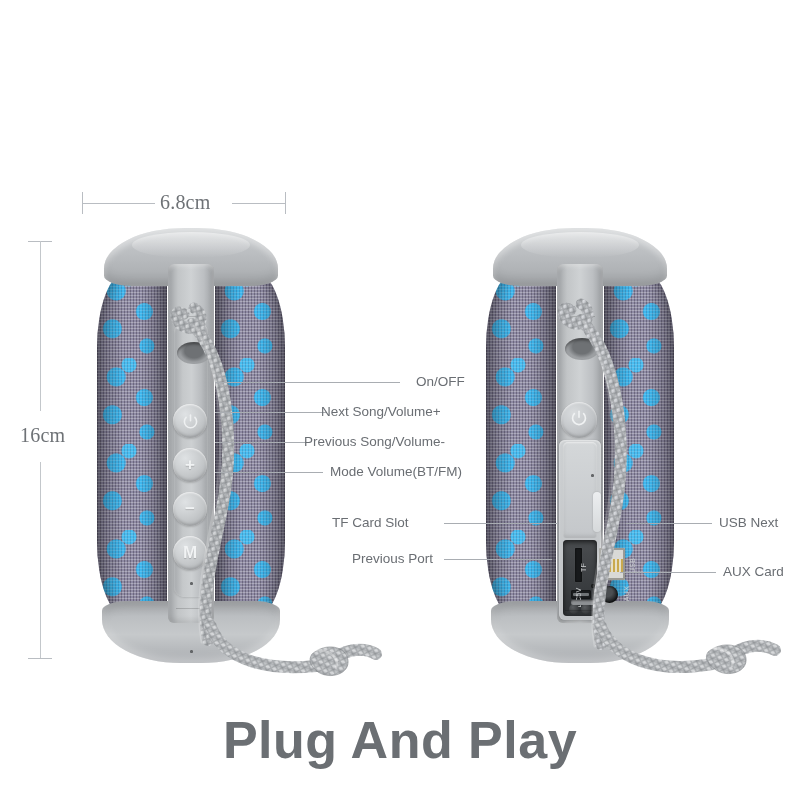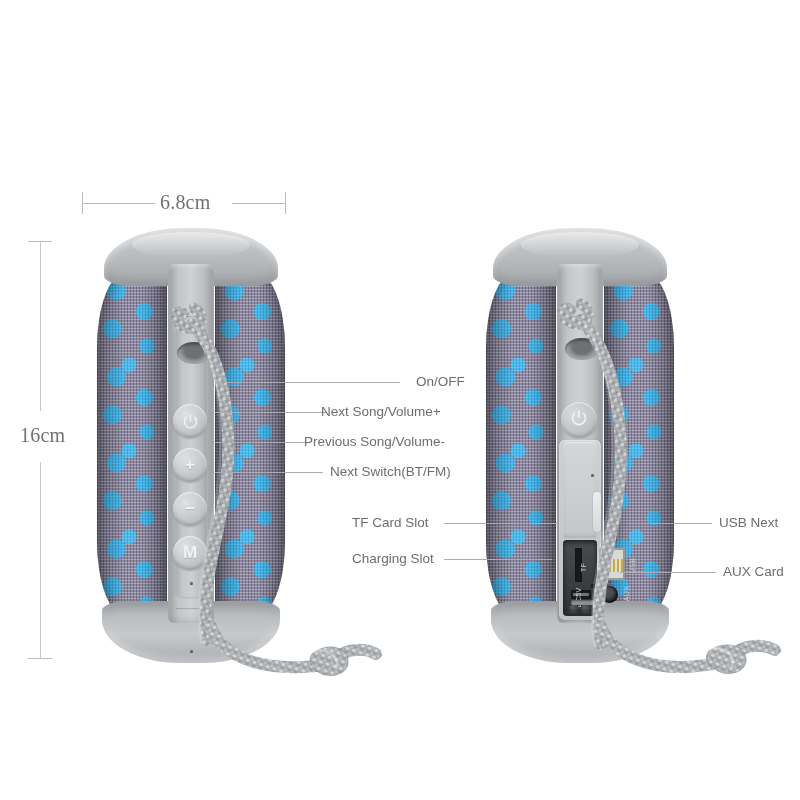--- a/index.html
+++ b/index.html
@@ -342,21 +342,21 @@
   <div class="callout-line" style="left:215px;top:382px;width:185px;"></div>
   <div class="callout-label r" style="left:408px;top:375px;margin-left:8px;">On/OFF</div>
 
   <div class="callout-line" style="left:215px;top:412px;width:112px;"></div>
   <div class="callout-label r" style="left:321px;top:405px;">Next Song/Volume+</div>
 
   <div class="callout-line" style="left:215px;top:442px;width:92px;"></div>
   <div class="callout-label r" style="left:304px;top:435px;">Previous Song/Volume-</div>
 
   <div class="callout-line" style="left:215px;top:472px;width:108px;"></div>
-  <div class="callout-label r" style="left:330px;top:465px;">Next Switch(BT/FM)</div>
+  <div class="callout-label r" style="left:330px;top:465px;">Mode Volume(BT/FM)</div>
 
   <div class="speaker" style="left:485px;top:228px;width:190px;height:435px;">
 
     <div class="spk-body">
 
       <div class="mesh left">
         <div class="shade"></div>
       </div>
       <div class="mesh right">
         <div class="shade"></div>
@@ -446,26 +446,27 @@
           <path d="M0 0 L7 7 M0 7 L7 0" stroke="rgba(122,126,130,.5)" stroke-width="1.4"></path>
         </pattern>
       </defs>
       <path d="M30 4 C 42 38, 86 54, 142 44" fill="none" stroke="url(#braidR2)" stroke-width="12" stroke-linecap="round"></path>
       <path d="M205 30 C 190 22, 170 26, 158 38" fill="none" stroke="url(#braidR2)" stroke-width="12" stroke-linecap="round"></path>
       <path d="M138 32 C 152 20, 174 24, 176 38 C 178 52, 158 58, 146 50 C 138 44, 134 38, 138 32 Z" fill="url(#braidR2)" stroke="rgba(120,124,128,.5)" stroke-width="1"></path>
       <path d="M142 28 C 156 28, 166 36, 162 46" fill="none" stroke="rgba(255,255,255,.35)" stroke-width="2.5" stroke-linecap="round"></path>
     </svg>
   </div>
 
-  <div class="callout-label l" style="left:352px;top:516px;">TF Card Slot</div>
+  <div class="callout-label l" style="left:332px;top:516px;">TF Card Slot</div>
   <div class="callout-line" style="left:444px;top:523px;width:114px;"></div>
 
-  <div class="callout-label l" style="left:352px;top:552px;">Charging Slot</div>
+  <div class="callout-label l" style="left:352px;top:552px;">Previous Port</div>
   <div class="callout-line" style="left:444px;top:559px;width:108px;"></div>
 
   <div class="callout-line" style="left:626px;top:523px;width:86px;"></div>
   <div class="callout-label r" style="left:719px;top:516px;">USB Next</div>
 
   <div class="callout-line" style="left:620px;top:572px;width:96px;"></div>
   <div class="callout-label r" style="left:723px;top:565px;">AUX Card</div>
 
+  <div class="headline" style="top:710px;">Plug And Play</div>
 
 </div>
 
 </body></html>

